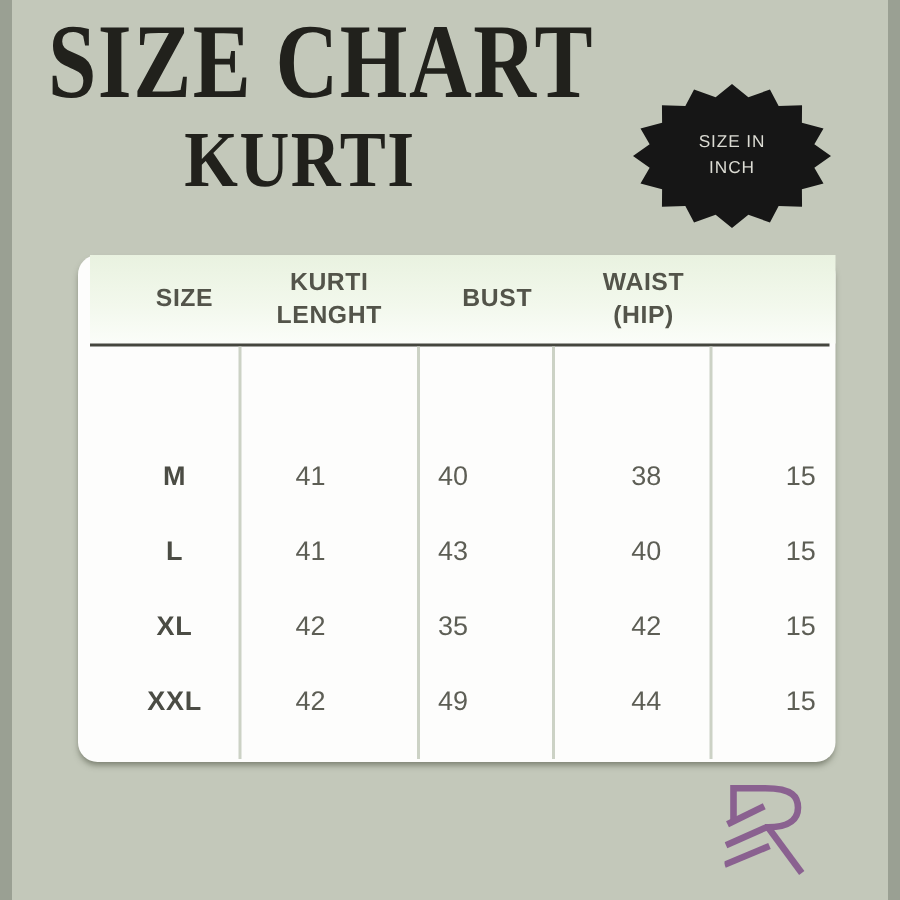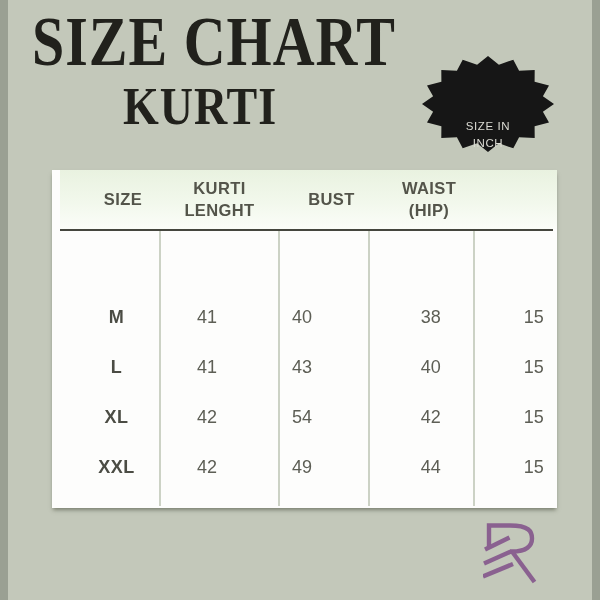--- a/index.html
+++ b/index.html
@@ -20,28 +20,28 @@
     font-family:"Liberation Serif","DejaVu Serif",serif;
     font-size:46px; font-weight:700; letter-spacing:1px; line-height:1;
     margin-top:16px; transform:scaleY(1.15) translateX(-14px); transform-origin:top center;
   }
 
   
   .badge { position:absolute; left:414px; top:56px; width:132px; height:96px; }
   .badge svg { position:absolute; left:0; top:0; }
   .badge-text {
     position:absolute; left:0; top:0; right:0; bottom:0;
-    display:flex; flex-direction:column; align-items:center; justify-content:flex-end;
+    display:flex; flex-direction:column; align-items:center; justify-content:center;
     color:#dcdcd4; font-size:11.5px; letter-spacing:0.6px; line-height:1.5; text-align:center;
   }
 
   
   .panel {
     position:absolute; left:44px; top:170px; width:505px; height:338px;
-    background:#fdfdfc; box-shadow:0 3px 4px -1px rgba(60,65,50,0.55);
+    background:#fdfdfc; box-shadow:0 3px 4px -1px rgba(60,65,50,0.55);border-radius:13px;
   }
   .thead {
     position:absolute; left:8px; top:0; width:497px; height:59px;
     background:linear-gradient(to bottom, #e9f2e0 0%, #f2f8ec 55%, #fbfdf9 100%);
     display:flex;
   }
   .th {
     display:flex; flex-direction:column; align-items:center; justify-content:center;
     font-weight:700; font-size:16.5px; color:#53544a; letter-spacing:0.4px; line-height:1.28;
     box-sizing:border-box; text-align:center;
@@ -135,21 +135,21 @@
       <div class="tr">
         <div class="td c1 size-cell">L</div>
         <div class="td c2">41</div>
         <div class="td c3">43</div>
         <div class="td c4">40</div>
         <div class="td c5">15</div>
       </div>
       <div class="tr">
         <div class="td c1 size-cell">XL</div>
         <div class="td c2">42</div>
-        <div class="td c3">54</div>
+        <div class="td c3">35</div>
         <div class="td c4">42</div>
         <div class="td c5">15</div>
       </div>
       <div class="tr">
         <div class="td c1 size-cell">XXL</div>
         <div class="td c2">42</div>
         <div class="td c3">49</div>
         <div class="td c4">44</div>
         <div class="td c5">15</div>
       </div>

